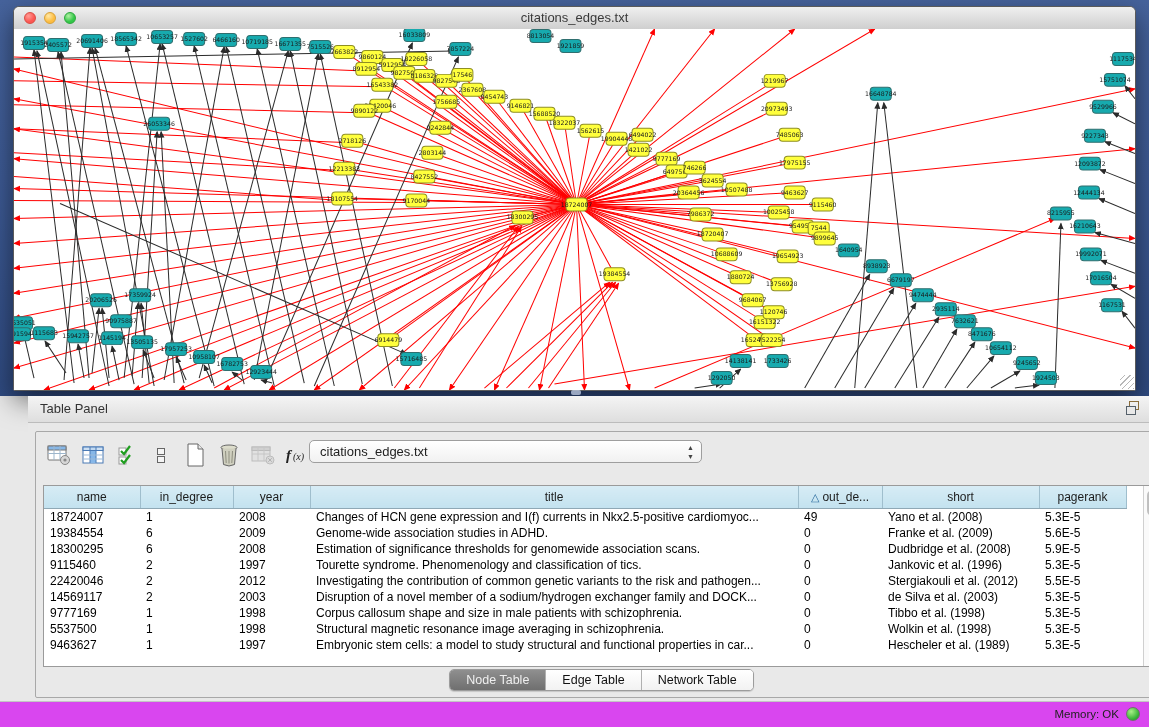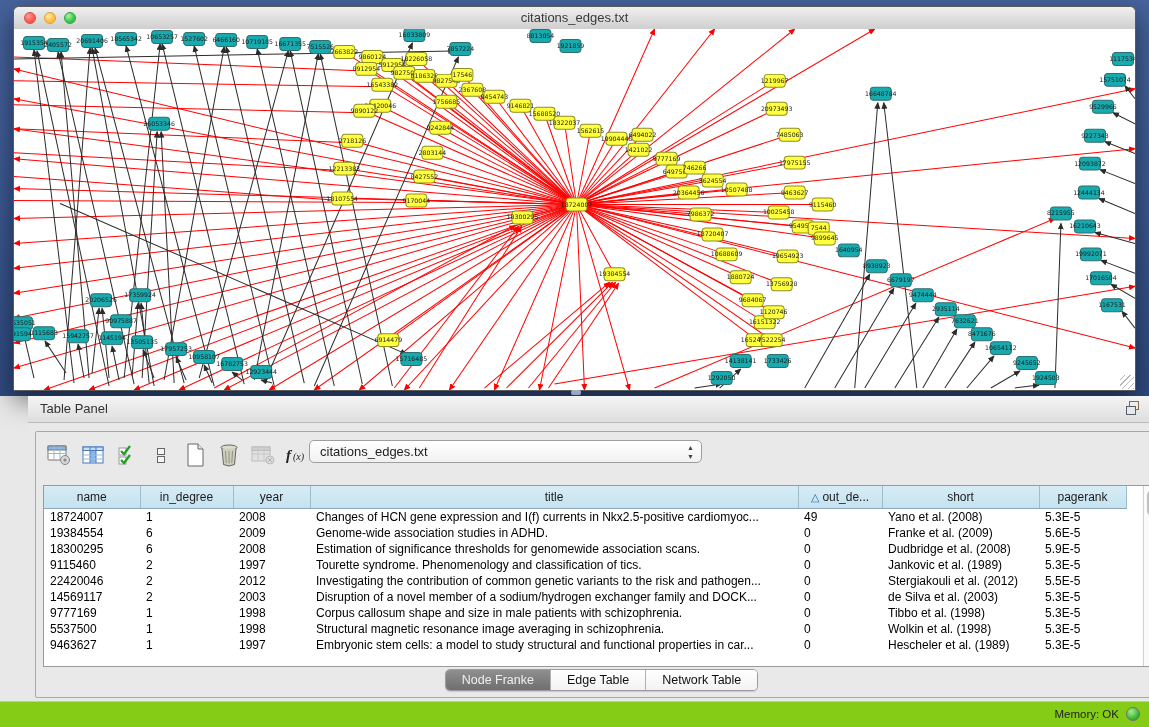--- a/index.html
+++ b/index.html
@@ -63,21 +63,21 @@
     background:linear-gradient(90deg,#c2c2c2,#a8a8a8);}
   
   #tabs{position:absolute;left:0;right:0;bottom:6px;text-align:center;}
   .tabgroup{display:inline-flex;border:1px solid #9c9c9c;border-radius:5px;overflow:hidden;
     background:#fdfdfd;box-shadow:0 1px 1px rgba(0,0,0,.15);}
   .tab{padding:3px 16px;font-size:12.5px;color:#111;border-right:1px solid #b0b0b0;
     background:linear-gradient(180deg,#ffffff,#f2f2f2);cursor:default;}
   .tab:last-child{border-right:none;}
   .tab.active{background:linear-gradient(180deg,#8f8f8f,#6f6f6f);color:#efefef;}
   
-  #statusbar{position:absolute;left:0;bottom:0;width:1149px;height:25px;background:#84cc16;
+  #statusbar{position:absolute;left:0;bottom:0;width:1149px;height:25px;background:#d946ef;
     border-top:1px solid #c4c4c4;}
   #memory{position:absolute;right:30px;top:6px;font-size:11.5px;color:#222;}
   #memled{position:absolute;right:9px;top:5px;width:14px;height:14px;border-radius:50%;
     background:radial-gradient(circle at 35% 30%,#a8ef86,#38b437 65%,#268a28);
     border:1px solid #6f6f6f;box-sizing:border-box;}
   
   #splitnub{position:absolute;left:571px;top:390px;width:10px;height:5px;border-radius:2px;
     background:#b9c6dd;opacity:.8;}
 </style>
 </head>
@@ -884,21 +884,21 @@
               <td>Dudbridge et al. (2008)</td>
               <td>5.9E-5</td>
               <td></td>
             </tr>
             <tr>
               <td>9115460</td>
               <td>2</td>
               <td>1997</td>
               <td>Tourette syndrome. Phenomenology and classification of tics.</td>
               <td>0</td>
-              <td>Jankovic et al. (1989)</td>
+              <td>Jankovic et al. (1996)</td>
               <td>5.3E-5</td>
               <td></td>
             </tr>
             <tr>
               <td>22420046</td>
               <td>2</td>
               <td>2012</td>
               <td>Investigating the contribution of common genetic variants to the risk and pathogen...</td>
               <td>0</td>
               <td>Stergiakouli et al. (2012)</td>
@@ -947,21 +947,21 @@
             </tr>
           </tbody>
       </table>
       <div id="vscroll">
         <div id="vthumb"></div>
       </div>
     </div>
 
     <div id="tabs">
       <span class="tabgroup" id="tabgroup">
-          <span class="tab active">Node Franke</span>
+          <span class="tab active">Node Table</span>
           <span class="tab">Edge Table</span>
           <span class="tab">Network Table</span>
         </span>
     </div>
   </div>
 </div>
 
 <div id="statusbar">
   <span id="memory">Memory: OK</span>
   <span id="memled"></span>

